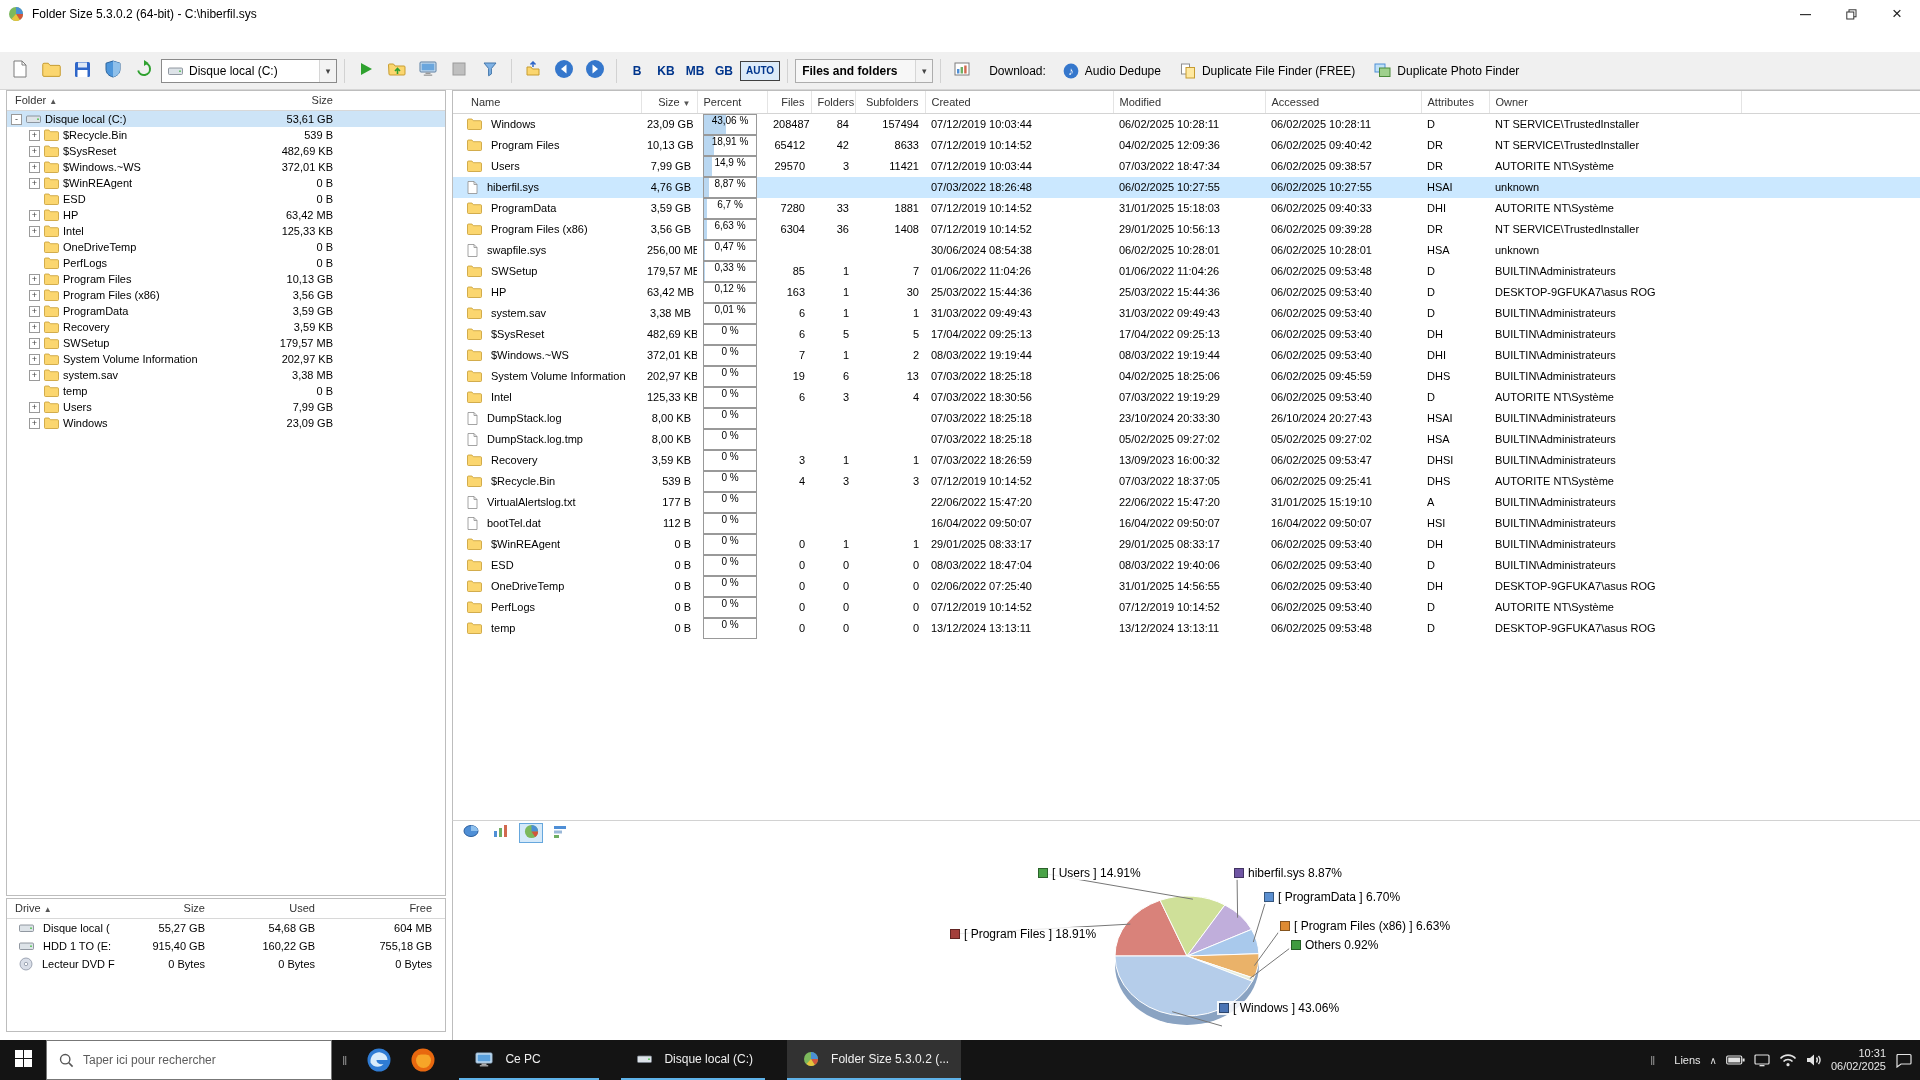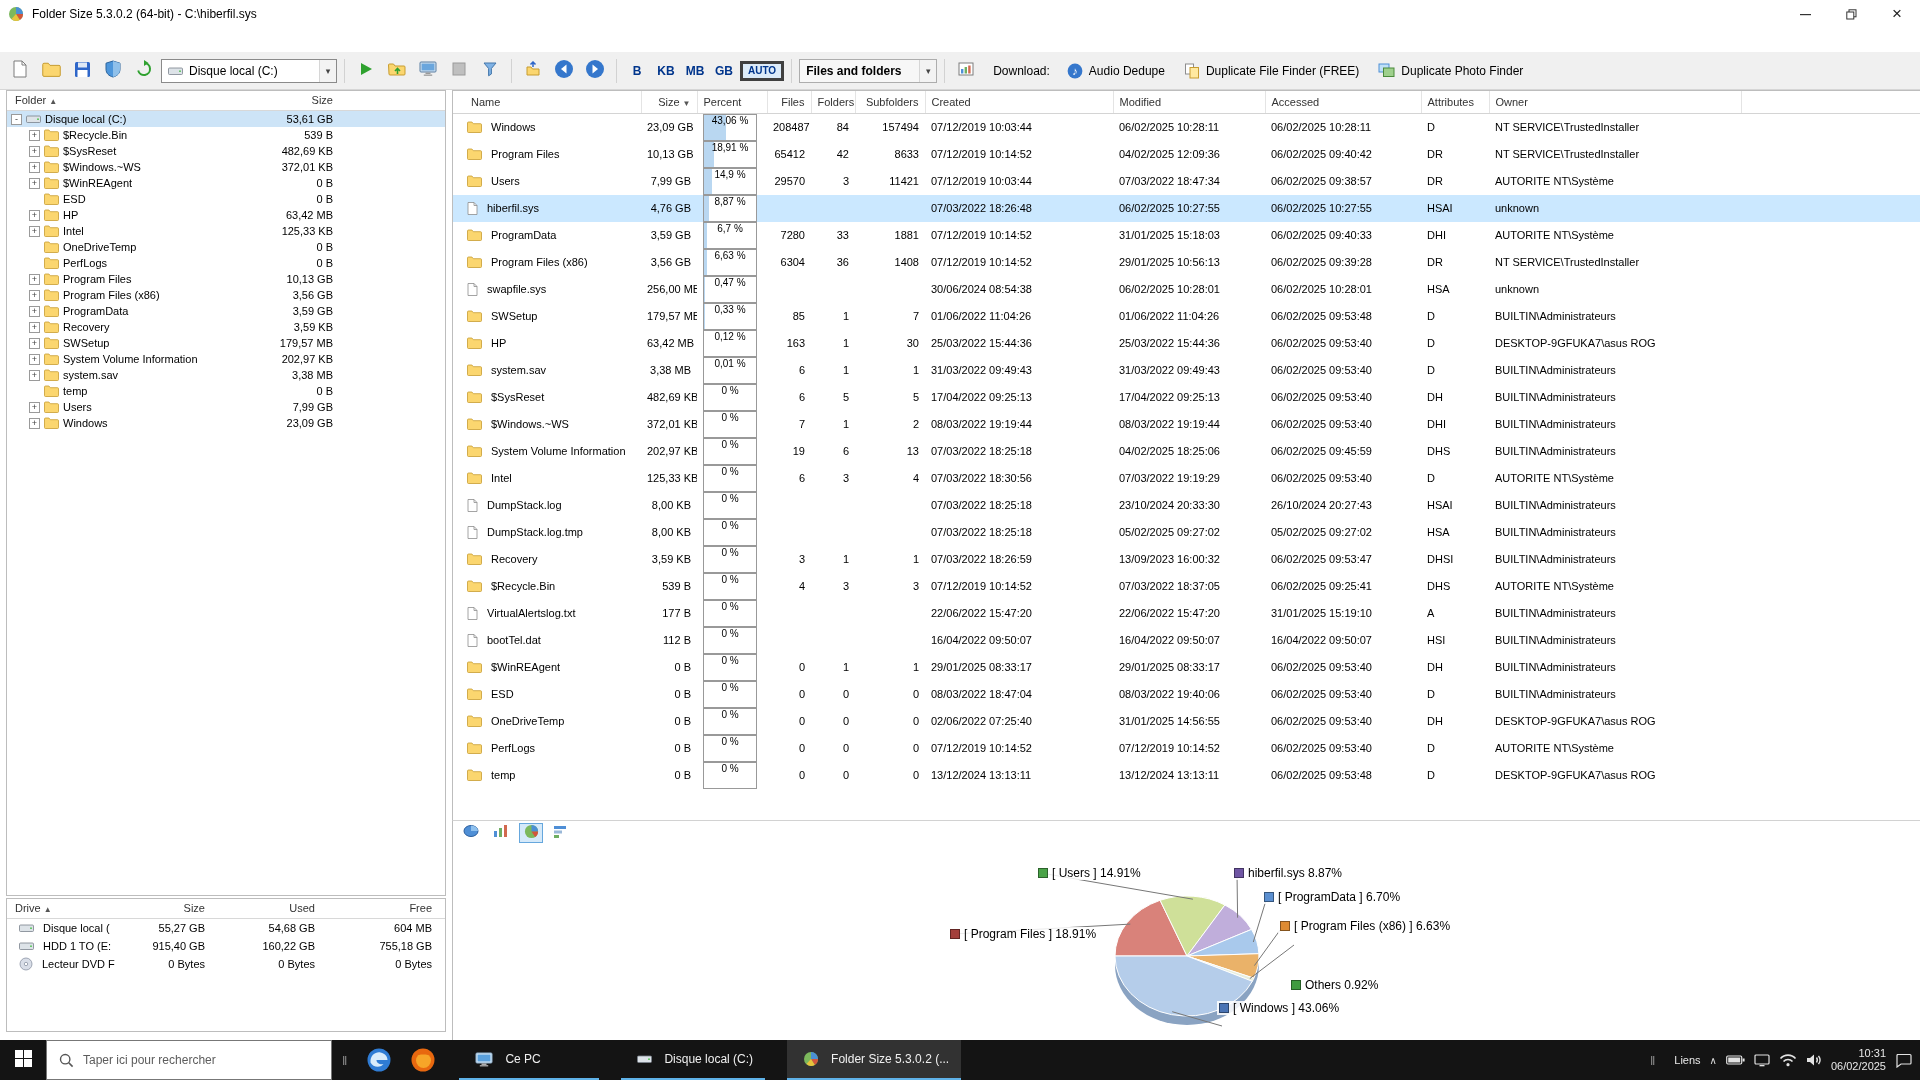--- a/index.html
+++ b/index.html
@@ -17,21 +17,21 @@
 .menu-item{padding:3px 10px;cursor:pointer}
 
 .toolbar{position:absolute;top:52px;left:0;width:100%;height:38px;background:#f0f0f0;border-bottom:1px solid #d6d6d6;display:flex;align-items:center;padding:0 6px;gap:3px}
 .tbtn{width:28px;height:28px;display:flex;align-items:center;justify-content:center;border-radius:3px;cursor:pointer;flex:none}
 .tb-sep{width:1px;height:24px;background:#d2d2d2;margin:0 4px;flex:none}
 .combo{height:24px;background:#fff;border:1px solid #8a8a8a;display:flex;align-items:center;font-size:12px;position:relative;padding-left:6px;gap:6px;flex:none;cursor:pointer}
 .combo .caret{margin-left:auto;width:17px;height:100%;display:flex;align-items:center;justify-content:center;border-left:1px solid #d6d6d6;background:#f3f3f3;font-size:9px;color:#444}
 .drive-combo{width:176px}
 .scope-combo{width:138px;border-color:#adadad;background:#f7f7f7;font-weight:bold}
 .unit-btn{min-width:26px;height:26px;display:flex;align-items:center;justify-content:center;font-weight:bold;font-size:12px;color:#00358c;padding:0 3px;cursor:pointer;flex:none}
-.auto-btn{height:20px;padding:0 5px;border:3px solid #404040;background:#dcebf9;color:#00358c;font-weight:bold;font-size:10px;display:flex;align-items:center;cursor:pointer;flex:none}
+.auto-btn{height:20px;padding:0 5px;border:1px solid #404040;background:#dcebf9;color:#00358c;font-weight:bold;font-size:10px;display:flex;align-items:center;cursor:pointer;flex:none}
 .dl-label{margin:0 6px 0 10px;flex:none}
 .promo{display:flex;align-items:center;gap:6px;padding:0 8px;height:28px;cursor:pointer;flex:none;white-space:nowrap}
 
 .tree-panel{position:absolute;left:6px;top:90px;width:440px;height:806px;background:#fff;border:1px solid #bdbdbd}
 .drive-panel{position:absolute;left:6px;top:898px;width:440px;height:134px;background:#fff;border:1px solid #bdbdbd}
 .panel-header{position:relative;height:20px;border-bottom:1px solid #d8d8d8;font-size:11px;color:#333;background:#fff}
 .ph{position:absolute;top:3px;white-space:nowrap}
 .sort-arrow{font-size:8px;color:#555;margin-left:3px}
 .h-tsize{right:112px}
 .h-dsize{right:240px}.h-dused{right:130px}.h-dfree{right:13px}
@@ -45,21 +45,21 @@
 .file-panel{position:absolute;left:452px;top:90px;width:1468px;height:730px;background:#fff;border-top:1px solid #bdbdbd;border-left:1px solid #bdbdbd;overflow:hidden}
 .file-table{border-collapse:collapse;table-layout:fixed;width:1468px}
 .file-table th{height:22px;font-weight:normal;font-size:11px;color:#333;text-align:left;padding:0 6px;border-right:1px solid #e4e4e4;border-bottom:1px solid #d4d4d4;white-space:nowrap;overflow:hidden;cursor:pointer}
 .file-table th:first-child{padding-left:18px}
 .file-table th.fill{border-right:none}
 .file-table th.r,.file-table td.r{text-align:right}
 .file-table td{height:18px;font-size:11px;padding:0 6px;white-space:nowrap;overflow:hidden}
 .file-table td:first-child{padding-left:10px}
 .file-table tr.sel td{background:#cbe8ff}
 .namecell{display:flex;align-items:center;gap:5px}
-.pctbox{width:54px;height:27px;border:1px solid #999;position:relative;background:#fff}
+.pctbox{width:54px;height:21px;border:1px solid #999;position:relative;background:#fff}
 .pctfill{position:absolute;left:0;top:0;bottom:0;background:#b9d7f1}
 .pcttext{position:relative;font-size:10px;line-height:12px;text-align:center}
 
 .view-toggles{position:absolute;left:452px;top:820px;width:1468px;height:24px;border-top:1px solid #d2d2d2;border-left:1px solid #bdbdbd;background:#fff;display:flex;align-items:center;gap:6px;padding-left:6px}
 .vt{width:24px;height:20px;display:flex;align-items:center;justify-content:center;border:1px solid transparent;cursor:pointer}
 .vt.sel{border-color:#66a7dd;background:#d5e9f9}
 .chart-panel{position:absolute;left:452px;top:844px;width:1468px;height:196px;background:#fff;border-left:1px solid #bdbdbd}
 #chart-svg{position:absolute;left:0;top:0}
 .legend{position:absolute;display:flex;align-items:center;gap:4px;font-size:12px;white-space:nowrap;background:rgba(255,255,255,.85);padding:0 2px}
 .legend .sq{width:10px;height:10px;border:1px solid rgba(0,0,0,.4);flex:none}
@@ -1267,21 +1267,21 @@
         <span>hiberfil.sys 8.87%</span>
       </div>
       <div class="legend" style="left: 809px; top: 46px;">
         <span class="sq" style="background:#5b8fd0"></span>
         <span>[ ProgramData ] 6.70%</span>
       </div>
       <div class="legend" style="left: 825px; top: 75px;">
         <span class="sq" style="background:#dd8b33"></span>
         <span>[ Program Files (x86) ] 6.63%</span>
       </div>
-      <div class="legend" style="left: 836px; top: 94px; margin-top: 40px;">
+      <div class="legend" style="left: 836px; top: 94px;">
         <span class="sq" style="background:#3f9b3f"></span>
         <span>Others 0.92%</span>
       </div>
       <div class="legend" style="left: 764px; top: 157px;">
         <span class="sq" style="background:#4a74b5"></span>
         <span>[ Windows ] 43.06%</span>
       </div>
     </div>
 
   <div class="drive-panel">

